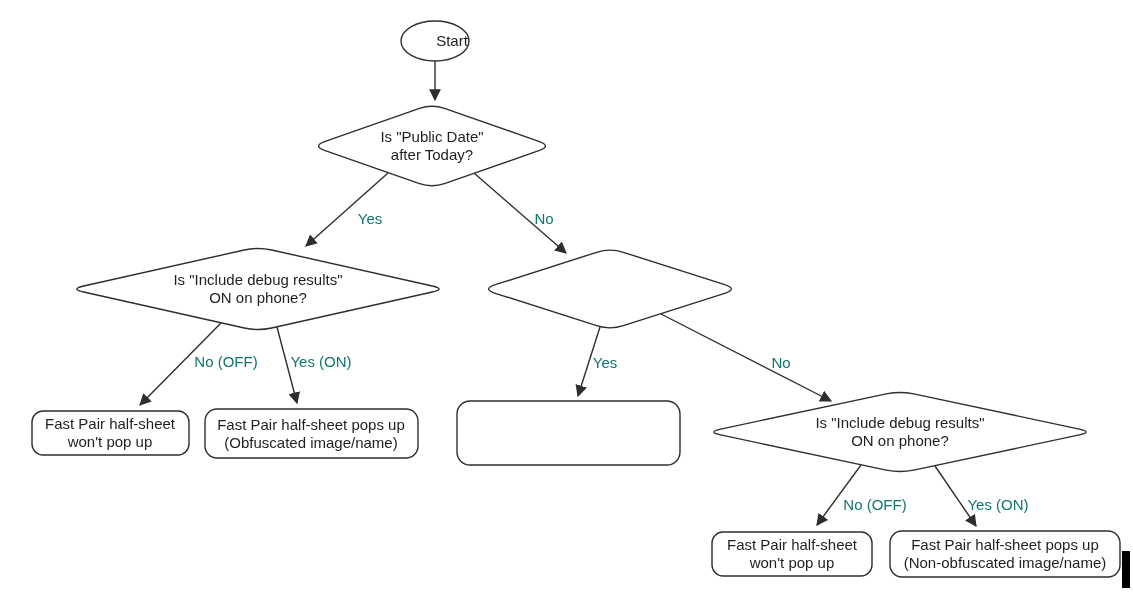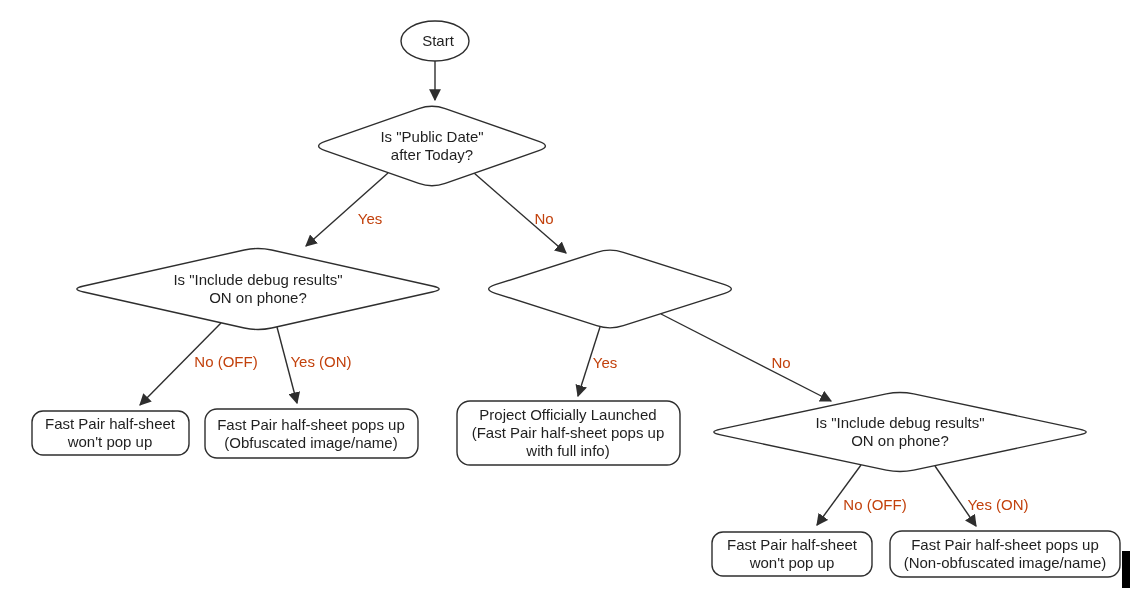--- a/index.html
+++ b/index.html
@@ -39,21 +39,21 @@
     line-height: 18px;
     white-space: pre-line;
     color: #1f1f1f;
   }
   .edge-lbl {
     position: absolute;
     transform: translate(-50%, -50%);
     font-size: 15px;
     line-height: 18px;
     white-space: nowrap;
-    color: #c2410c;
+    color: #0f766e;
   }
 </style>
 </head>
 <body>
 
 <div class="canvas">
 
   <svg width="1133" height="598" viewBox="0 0 1133 598">
     <defs>
       <marker id="arrow" viewBox="0 0 10 10" refX="9" refY="5" markerWidth="8.5" markerHeight="8.5" orient="auto">
@@ -83,34 +83,31 @@
 
     <rect class="shape" x="32" y="411" width="157" height="44" rx="11"></rect>
     <rect class="shape" x="205" y="409" width="213" height="49" rx="12"></rect>
     <rect class="shape" x="457" y="401" width="223" height="64" rx="13"></rect>
     <rect class="shape" x="712" y="532" width="160" height="44" rx="11"></rect>
     <rect class="shape" x="890" y="531" width="230" height="46" rx="12"></rect>
 
     <rect x="1122" y="551" width="8" height="37" fill="#000000"></rect>
   </svg>
 
-  <div class="lbl" style="left:438px; top:41px;  width:60px;">Start</div>
+  <div class="lbl" style="left:452px; top:41px;  width:60px;">Start</div>
   <div class="lbl" style="left:432px; top:146px; width:210px;">Is "Public Date"
 after Today?</div>
   <div class="lbl" style="left:258px; top:289px; width:260px;">Is "Include debug results"
 ON on phone?</div>
   <div class="lbl" style="left:900px; top:432px; width:260px;">Is "Include debug results"
 ON on phone?</div>
   <div class="lbl" style="left:110px; top:433px; width:175px;">Fast Pair half-sheet
 won't pop up</div>
   <div class="lbl" style="left:311px; top:434px; width:225px;">Fast Pair half-sheet pops up
 (Obfuscated image/name)</div>
-  <div class="lbl" style="left:568px; top:433px; width:235px;">Project Officially Launched
-(Fast Pair half-sheet pops up
-with full info)</div>
   <div class="lbl" style="left:792px; top:554px; width:175px;">Fast Pair half-sheet
 won't pop up</div>
   <div class="lbl" style="left:1005px; top:554px; width:245px;">Fast Pair half-sheet pops up
 (Non-obfuscated image/name)</div>
 
   <div class="edge-lbl" style="left:370px; top:219px;">Yes</div>
   <div class="edge-lbl" style="left:544px; top:219px;">No</div>
   <div class="edge-lbl" style="left:226px; top:362px;">No (OFF)</div>
   <div class="edge-lbl" style="left:321px; top:362px;">Yes (ON)</div>
   <div class="edge-lbl" style="left:605px; top:363px;">Yes</div>

